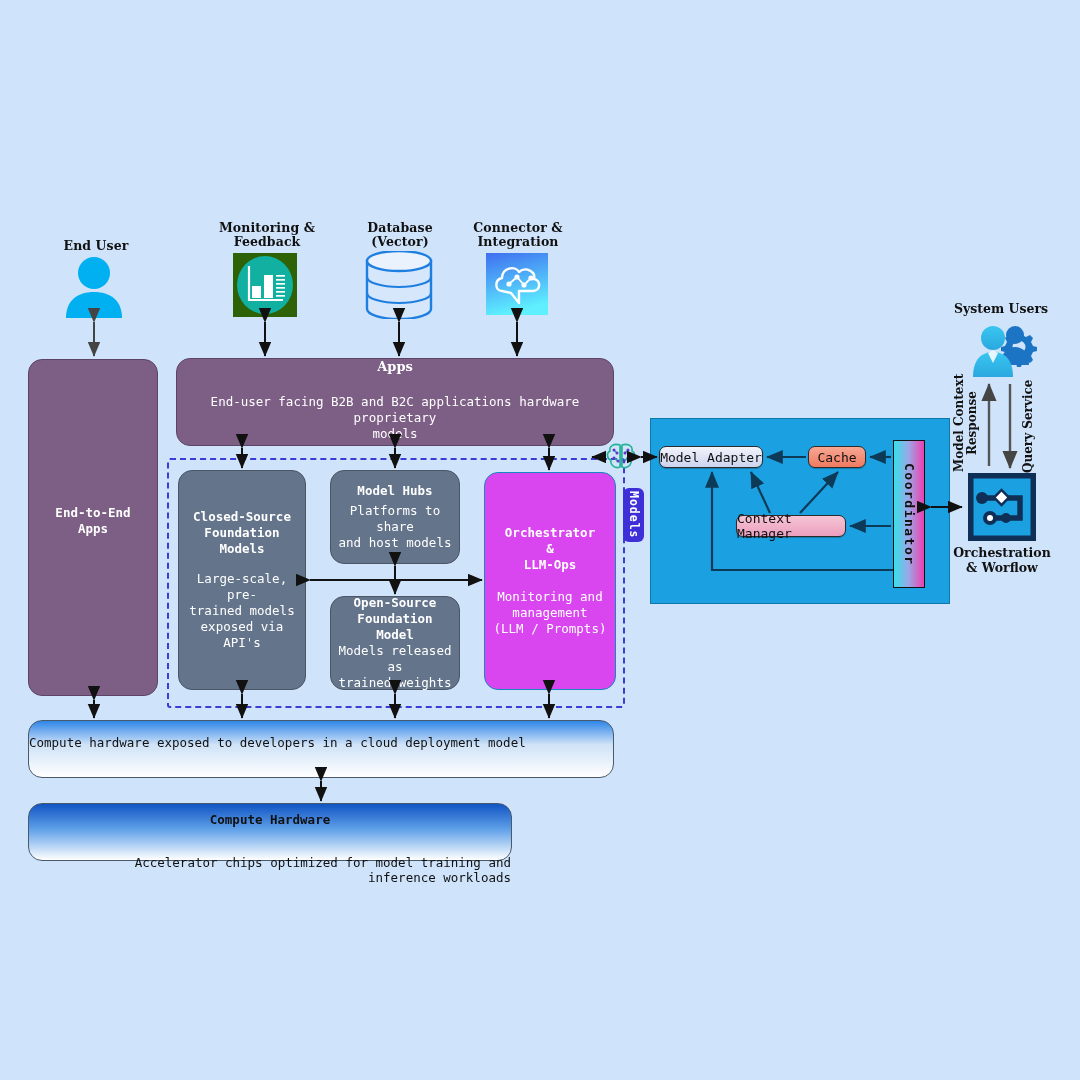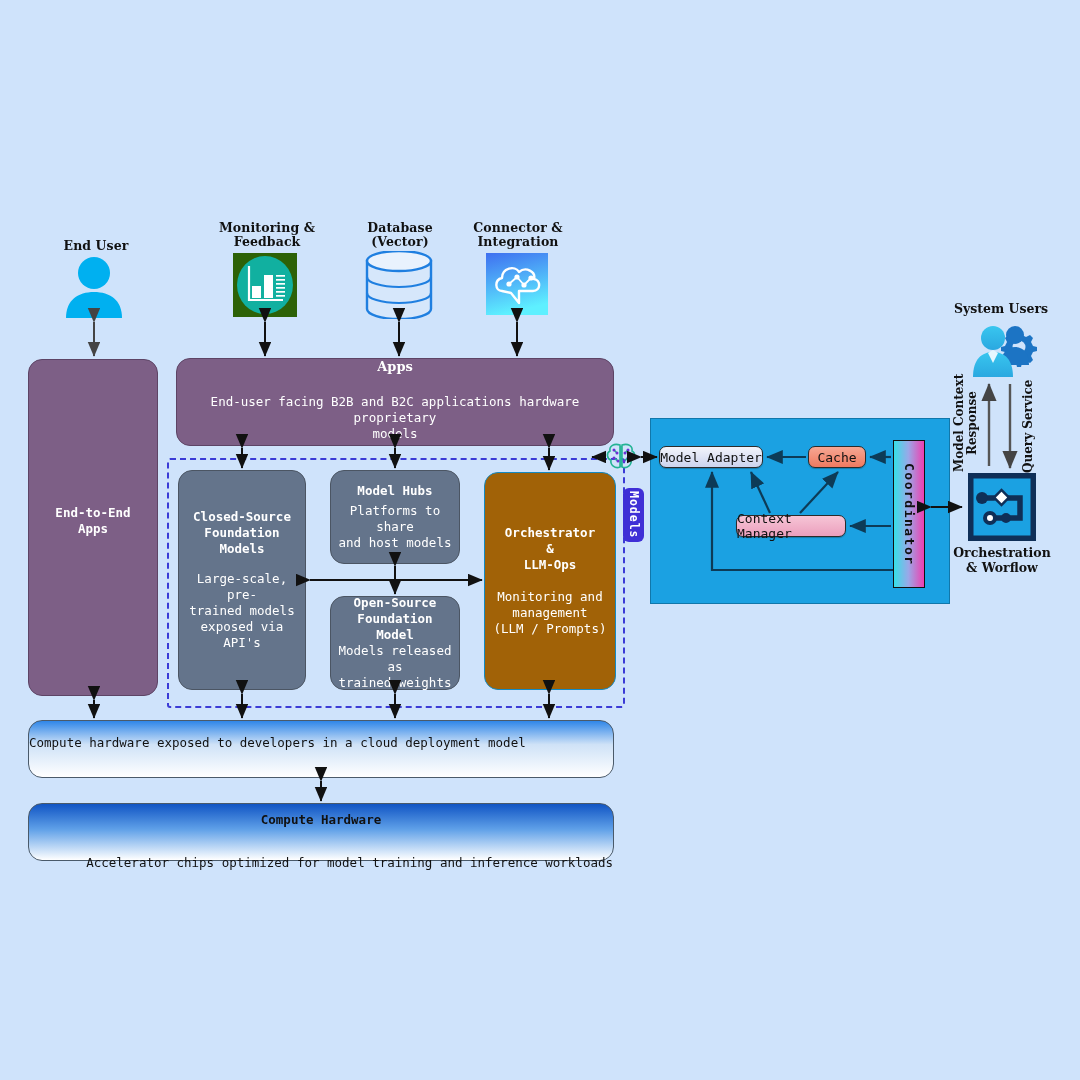--- a/index.html
+++ b/index.html
@@ -20,21 +20,21 @@
   
   .toplabel{font-size:12.5px;line-height:14px;letter-spacing:.1px;}
 
   
   .box{border-radius:14px;border:1px solid #4a4a4a;}
   .box .ttl{font-size:12.5px;font-weight:bold;line-height:16px;}
   .box .desc{font-size:12.5px;line-height:16px;}
 
   .purple{background:#7d5f86;color:#ffffff;border:1px solid #5d4465;}
   .gray{background:#64748b;color:#ffffff;border:1px solid #4b5563;}
-  .cyan{background:#a16207;color:#ffffff;border:1px solid #1489c2;}
+  .cyan{background:#d946ef;color:#ffffff;border:1px solid #1489c2;}
 
   .cloudbar{
     background:linear-gradient(180deg,#2f86e8 0%,#cfe2f7 42%,#ffffff 100%);
     border:1px solid #4a5a6a;border-radius:14px;color:#111;
   }
   .hwbar{
     background:linear-gradient(180deg,#1155c4 0%,#5fa0e8 45%,#ffffff 100%);
     border:1px solid #4a5a6a;border-radius:14px;color:#111;
   }
   .barttl{font-size:12.5px;font-weight:bold;}
@@ -328,21 +328,21 @@
 
   <div class="abs serif ctr col" style="left:940px;top:544px;width:124px;height:32px;font-size:12.5px;line-height:15px;">
     <div>Orchestration</div>
     <div>&amp; Worflow</div>
   </div>
 
   <div class="abs cloudbar" style="left:28px;top:720px;width:586px;height:58px;">
     <div class="mono bardesc" style="text-align:left;margin-top:14px;">Compute hardware exposed to developers in a cloud deployment model</div>
   </div>
 
-  <div class="abs hwbar" style="left:28px;top:803px;width:586px;height:58px;">
+  <div class="abs hwbar" style="left:28px;top:803px;width:484px;height:58px;">
     <div class="mono barttl" style="text-align:center;margin-top:8px;">Compute Hardware</div>
     <div class="mono bardesc" style="text-align:right;margin-top:28px;padding-left:35px;">Accelerator chips optimized for model training and inference workloads</div>
   </div>
 
   <svg class="ovl">
     <defs>
       <marker id="ah" markerWidth="9" markerHeight="9" refX="7.2" refY="3.2" orient="auto">
         <path d="M0,0 L7.6,3.2 L0,6.4 Z" fill="#111"></path>
       </marker>
       <marker id="ahs" markerWidth="9" markerHeight="9" refX="7.2" refY="3.2" orient="auto">

